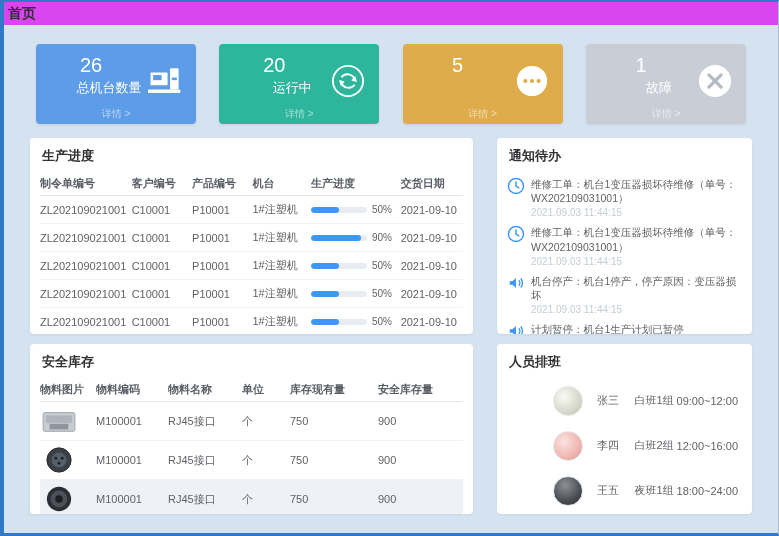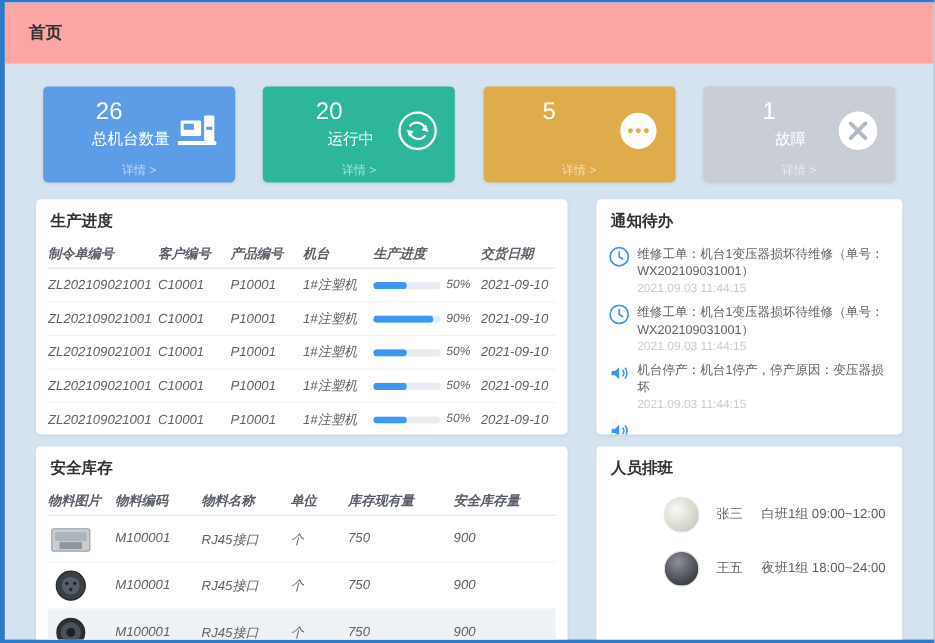--- a/index.html
+++ b/index.html
@@ -3,42 +3,42 @@
 <meta charset="utf-8">
 <style>
   * { margin:0; padding:0; box-sizing:border-box; }
   html,body { width:779px; height:536px; }
   body { font-family:"Liberation Sans","DejaVu Sans",sans-serif; }
   .page {
     width:779px; height:536px; background:#d5e3f0; position:relative; overflow:hidden;
     border-left:4px solid #2e7ac9; border-bottom:3px solid #2e7ac9;
     border-top:2px solid #2e7ac9; border-right:1px solid #a9bccb;
   }
-  .header { background:#fca5a5; height:52px; display:flex; align-items:center;
-    padding-left:20px; border-bottom:1px solid #e3e6ea; }
+  .header { background:#d946ef; height:24px; display:flex; align-items:center;
+    padding-left:4px; border-bottom:1px solid #e3e6ea; }
   .title { font-size:14px; font-weight:bold; color:#303133; }
 
   .cards { display:flex; justify-content:space-between; padding:18px 32px 0; }
   .card { width:160px; height:80px; border-radius:4px; position:relative; color:#fff;
     box-shadow:0 1px 3px rgba(0,0,0,0.08); cursor:pointer; }
   .card-main { width:110px; text-align:center; padding-top:9px; }
   .card-value { font-size:20px; line-height:24px; }
   .card-label { font-size:13px; margin-top:2px;padding-left:36px; }
   .card-icon { position:absolute; right:14px; top:20px; width:34px; height:34px; }
   .card-icon svg { width:100%; height:100%; }
   .card-detail { position:absolute; bottom:3px; left:0; width:100%; text-align:center;
     font-size:10px; color:rgba(255,255,255,0.6); cursor:pointer; }
 
   .content { padding:14px 26px 0; display:grid; grid-template-columns:1fr 255px;
     grid-template-rows:196px 170px; gap:10px 24px; }
   .panel { background:#fff; border-radius:4px; overflow:hidden;
     box-shadow:0 1px 3px rgba(0,0,0,0.06); }
   .panel-title { font-size:13px; font-weight:bold; color:#303133; padding:9px 12px 7px; }
 
-  .tbl { padding:0 10px;font-style:italic; }
+  .tbl { padding:0 10px; }
   .trow { display:flex; align-items:center; height:28px; border-bottom:1px solid #f0f2f5;
     font-size:11px; color:#606266; }
   .thead { height:24px; font-weight:bold; color:#5a5e66; border-bottom:1px solid #e4e7ed; }
   .c { overflow:hidden; white-space:nowrap; }
   .c1{width:94px;} .c2{width:62px;} .c3{width:62px;} .c4{width:60px;}
   .c5{width:92px; display:flex; align-items:center;} .c6{width:64px;}
   .bar { width:56px; height:6px; background:#e8ebf0; border-radius:3px; display:inline-block; overflow:hidden; }
   .bar-fill { display:block; height:100%; background:#3e96f5; border-radius:3px; width:0; }
   .bar-text { font-size:10px; margin-left:5px; color:#606266; }
 
@@ -274,20 +274,24 @@
       </div>
 
       <div class="notice">
         <span class="notice-icon">
           <svg viewBox="0 0 20 20">
             <path d="M3 8 h3 l4 -3.5 v11 L6 12 H3 z" fill="#3e96f5"></path>
             <path d="M13 7 a4 4 0 0 1 0 6" fill="none" stroke="#3e96f5" stroke-width="1.5"></path>
             <path d="M15.3 5 a7.5 7.5 0 0 1 0 10" fill="none" stroke="#3e96f5" stroke-width="1.5"></path>
           </svg>
         </span>
+        <div>
+          <div class="notice-text">计划暂停：机台1生产计划已暂停</div>
+
+        </div>
       </div>
     </div>
 
     <div class="panel">
       <div class="panel-title">安全库存</div>
       <div class="tbl">
         <div class="trow thead">
           <div class="c s1">物料图片</div>
           <div class="c s2">物料编码</div>
           <div class="c s3">物料名称</div>
@@ -354,20 +358,26 @@
     <div class="panel">
       <div class="panel-title">人员排班</div>
 
       <div class="staff-row">
         <span class="avatar a1"></span>
         <span class="staff-name">张三</span>
         <span class="staff-shift">白班1组</span>
         <span class="staff-time">09:00~12:00</span>
       </div>
 
+      <div class="staff-row">
+        <span class="avatar a2"></span>
+        <span class="staff-name">李四</span>
+        <span class="staff-shift">白班2组</span>
+        <span class="staff-time">12:00~16:00</span>
+      </div>
 
       <div class="staff-row">
         <span class="avatar a3"></span>
         <span class="staff-name">王五</span>
         <span class="staff-shift">夜班1组</span>
         <span class="staff-time">18:00~24:00</span>
       </div>
     </div>
 
   </div>

